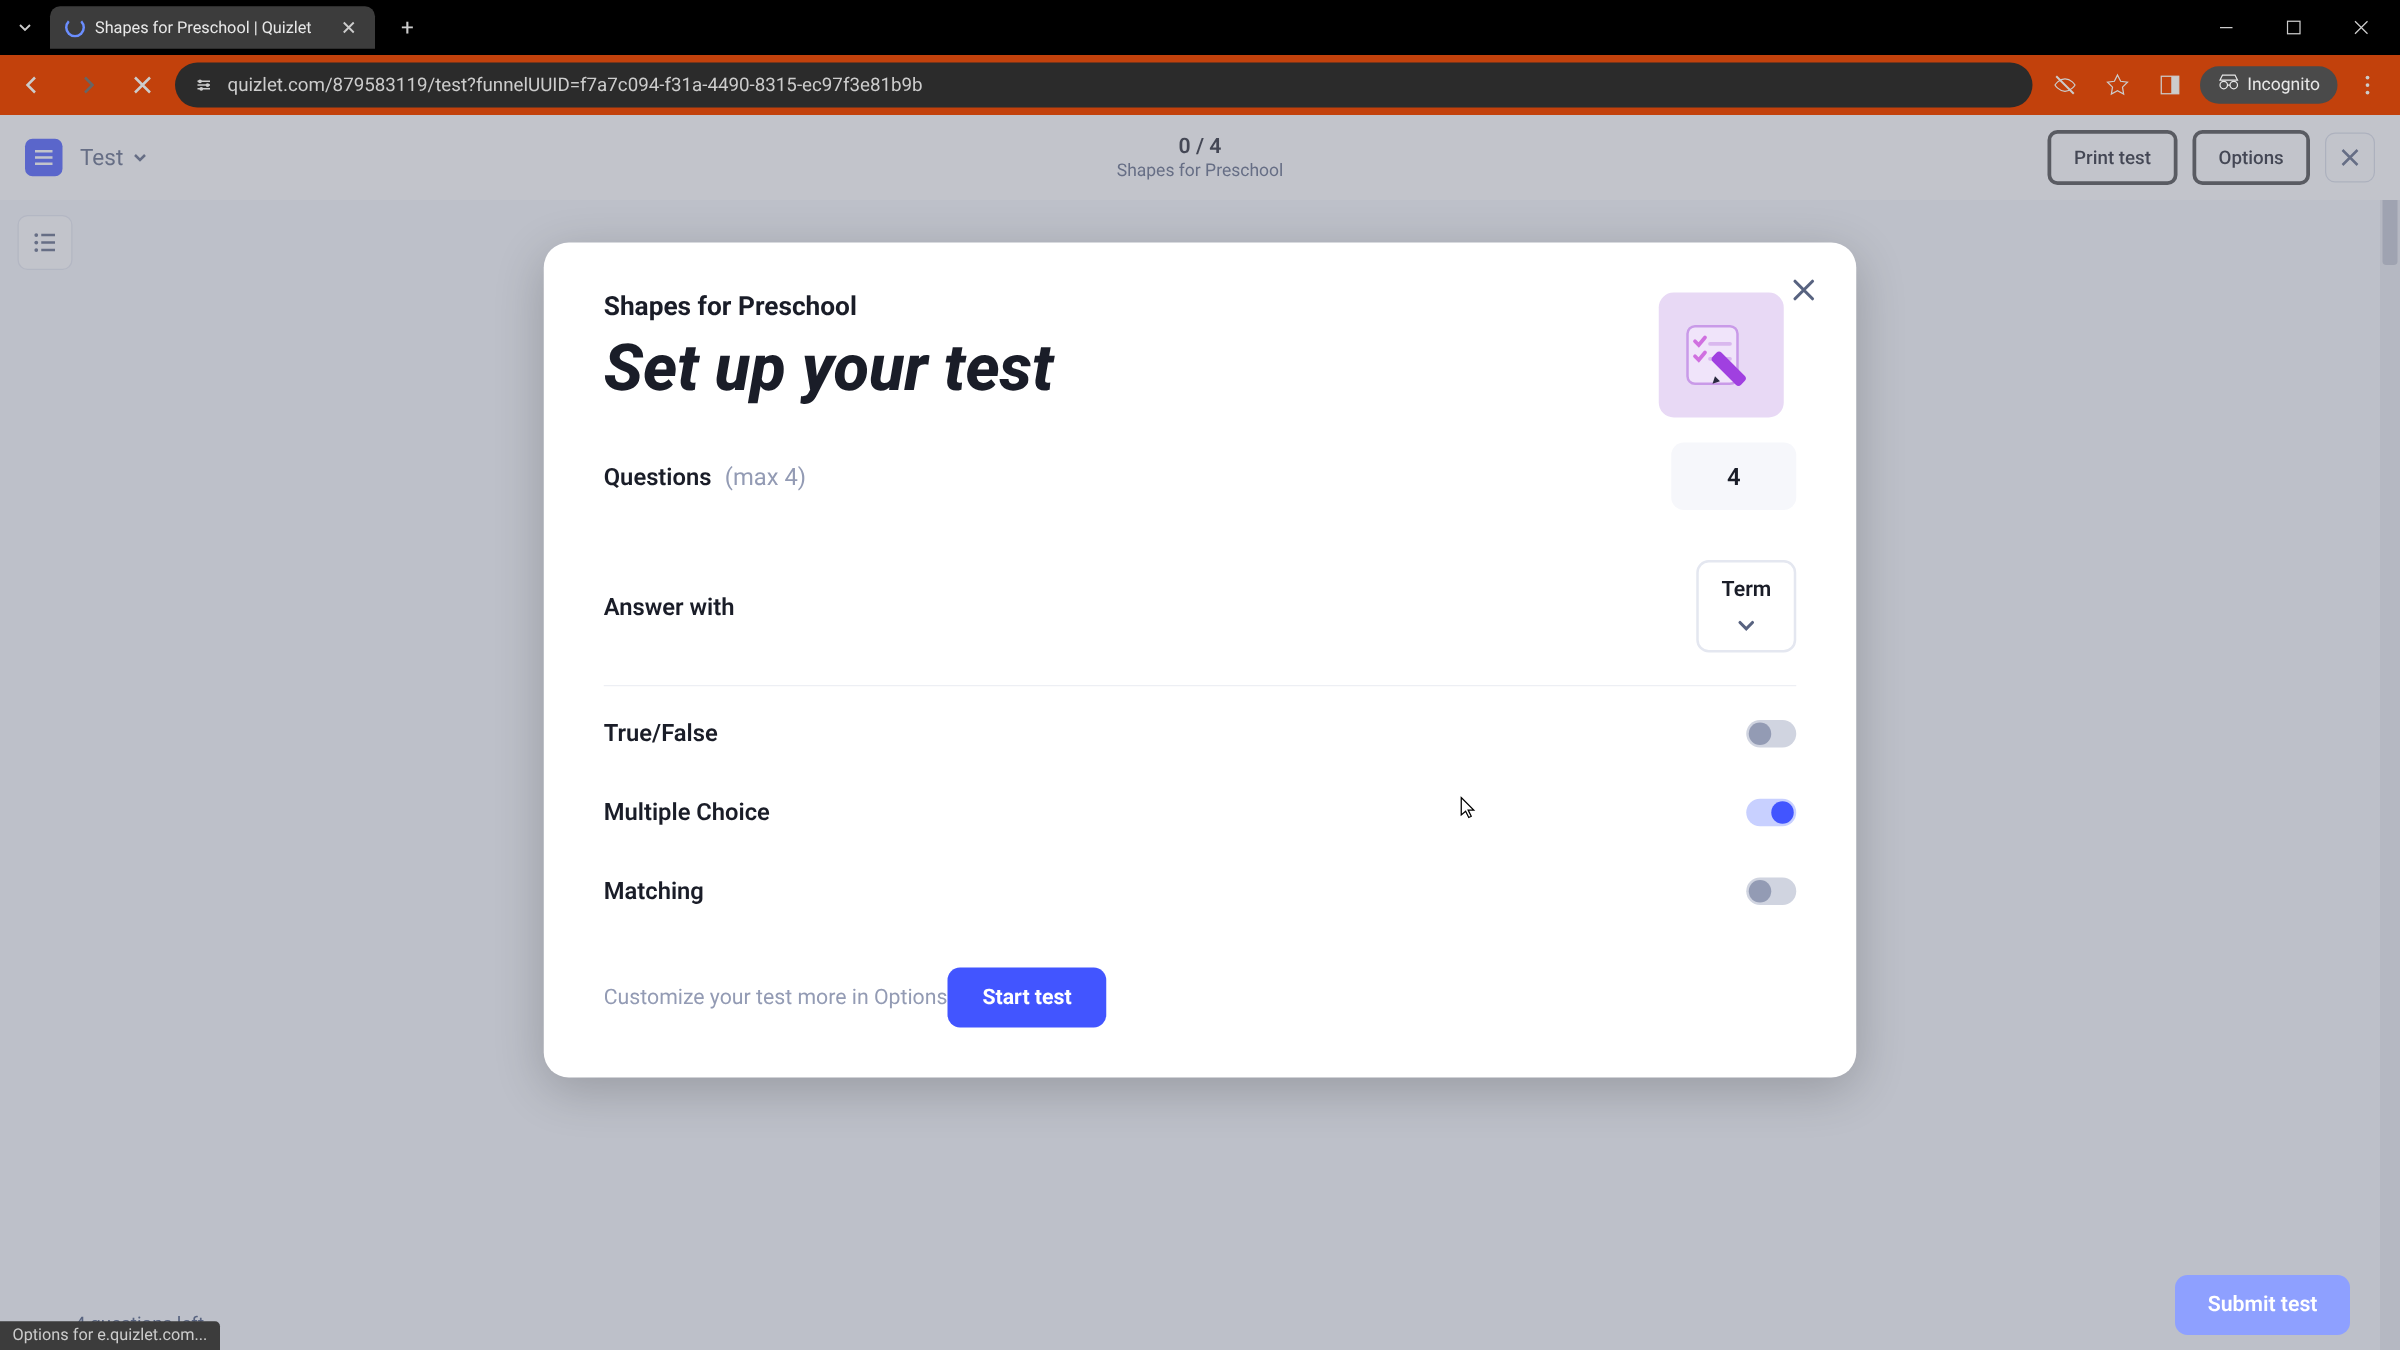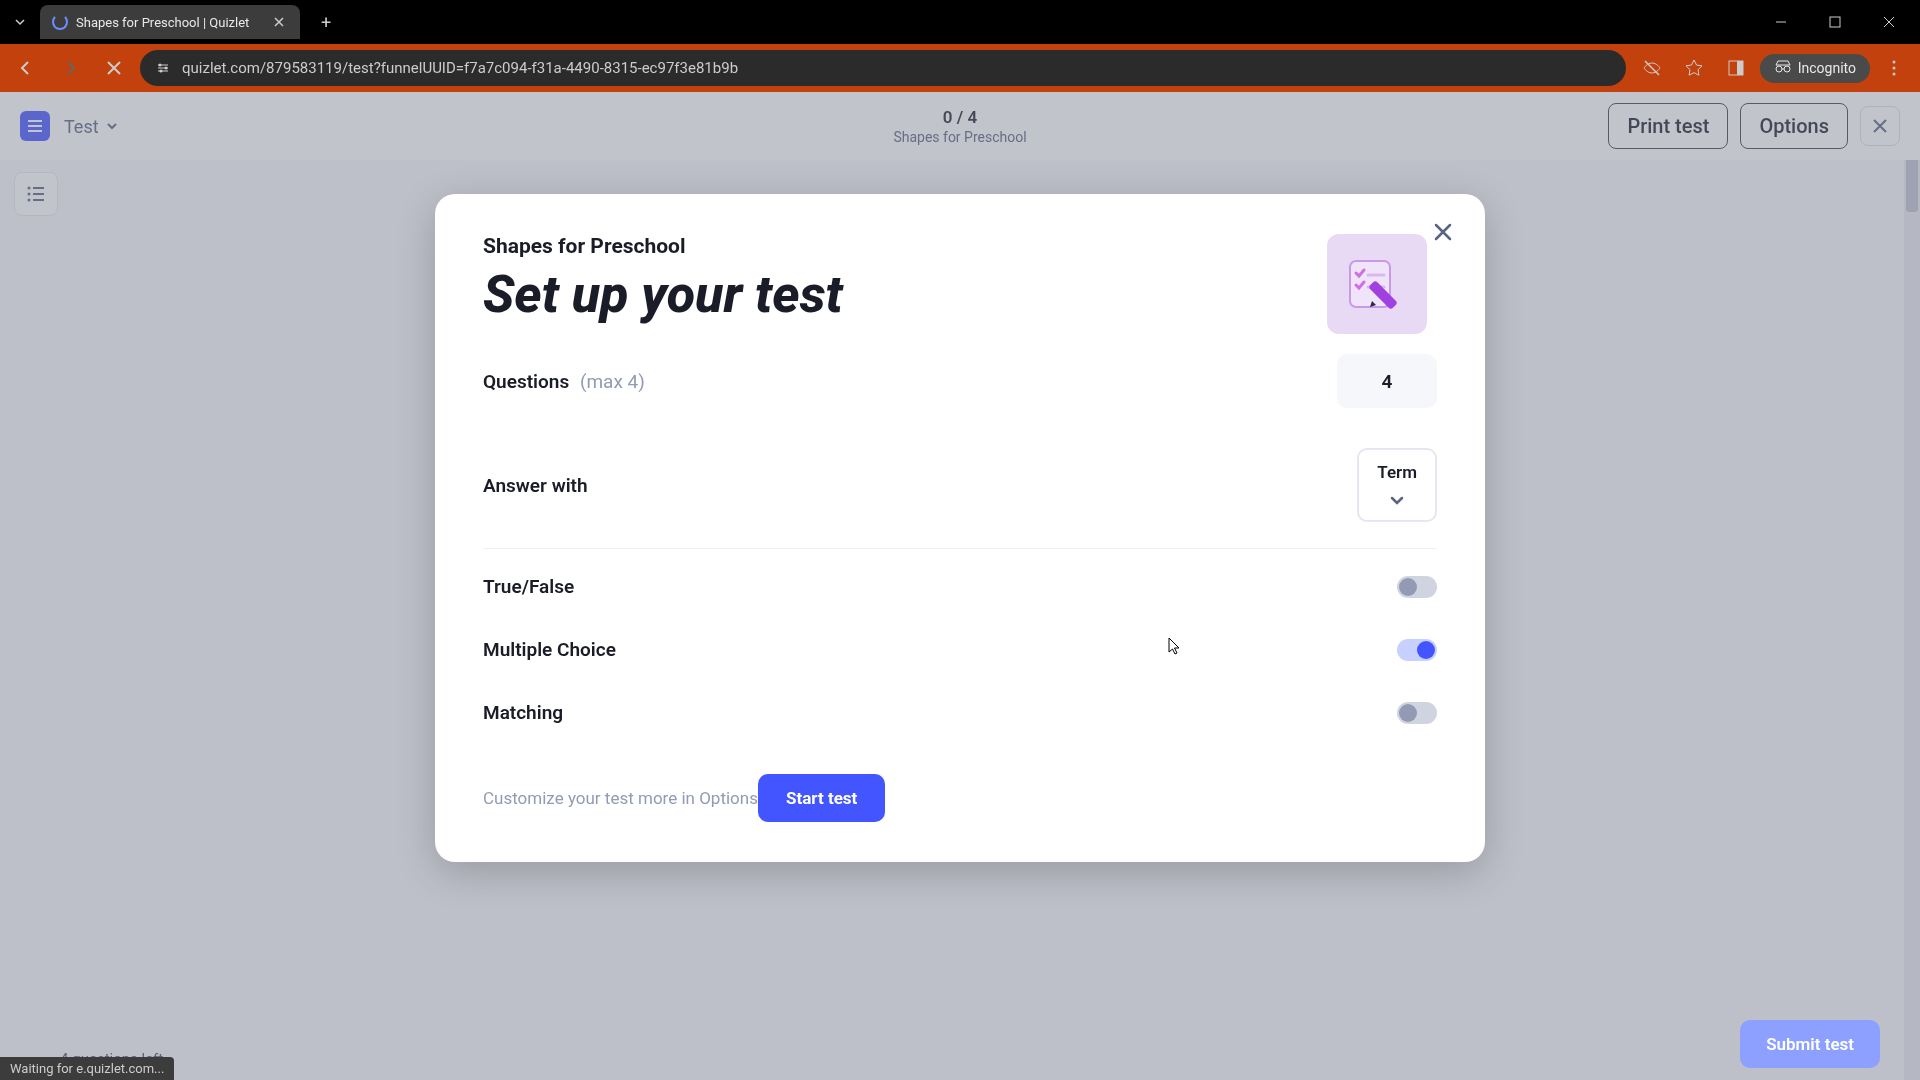--- a/index.html
+++ b/index.html
@@ -31,21 +31,21 @@
 
   .top-app-bar { position: absolute; top: 0; left: 0; right: 0; height: 68px; background: #fff; display: flex; align-items: center; padding: 0 20px; gap: 25px; }
   .app-left { display: flex; align-items: center; gap: 14px; }
   .app-logo { width: 30px; height: 30px; background: #4255ff; border-radius: 6px; display:flex; align-items:center; justify-content:center; }
   .app-logo::after { content:""; width:14px; height:2px; background:#fff; box-shadow: 0 5px 0 #fff, 0 -5px 0 #fff; }
   .test-dd { display: flex; align-items: center; gap: 6px; color: #586380; font-size: 18px; cursor: pointer; }
   .app-center { position:absolute; left:50%; transform:translateX(-50%); text-align:center; }
   .progress-text { font-size: 17px; font-weight: 600; color: #1a1d28; }
   .set-name { font-size: 14px; color: #586380; margin-top: 2px; }
   .app-right { margin-left: auto; display: flex; align-items: center; gap: 12px; }
-  .btn-outline { border: 1px solid #404040; background: #fff; border-radius: 8px; padding: 10px 18px; font-size: 20px; color: #1a1d28; cursor: pointer; font-weight: 500; }
+  .btn-outline { border: 3px solid #404040; background: #fff; border-radius: 8px; padding: 10px 18px; font-size: 15px; color: #1a1d28; cursor: pointer; font-weight: 500; }
   .btn-iconcircle { border: 1px solid #d9dde8; background: #fff; width: 40px; height: 40px; border-radius: 8px; display:flex; align-items:center; justify-content:center; cursor:pointer; color:#586380; }
 
   .side-toggle { position:absolute; top: 80px; left: 14px; width:44px; height:44px; border:1px solid #e4e7f0; border-radius:8px; display:flex; align-items:center; justify-content:center; cursor:pointer; color:#586380; background:#fff; }
 
   .questions-left { position:absolute; bottom: 12px; left: 60px; color:#586380; font-size:15px; }
   .submit-btn { position:absolute; bottom: 12px; right: 40px; background:#8ea0ff; color:#fff; border:none; border-radius:10px; padding: 14px 26px; font-size:17px; font-weight:600; cursor:pointer; }
 
   .status-strip { position:absolute; bottom:0; left:0; background:#3c3c3c; color:#ccc; font-size:13px; padding:4px 10px; border-radius: 0 4px 0 0; }
 
   
@@ -216,21 +216,21 @@
         <circle cx="3" cy="14" r="1.5" fill="#586380"></circle>
         <path d="M7 2h11M7 8h11M7 14h11" stroke="#586380" stroke-width="2"></path>
       </svg>
   </div>
 
   <div class="overlay"></div>
 
   <div class="questions-left">4 questions left</div>
   <button class="submit-btn">Submit test</button>
 
-  <div class="status-strip">Waiting for e.quizlet.com...</div>
+  <div class="status-strip">Options for e.quizlet.com...</div>
 
   <div class="modal">
     <div class="modal-close">
       <svg width="20" height="20" viewBox="0 0 20 20">
           <path d="M3 3l14 14M17 3L3 17" stroke="#586380" stroke-width="2.5" stroke-linecap="round"></path>
         </svg>
     </div>
 
     <div class="modal-head">
       <div>

